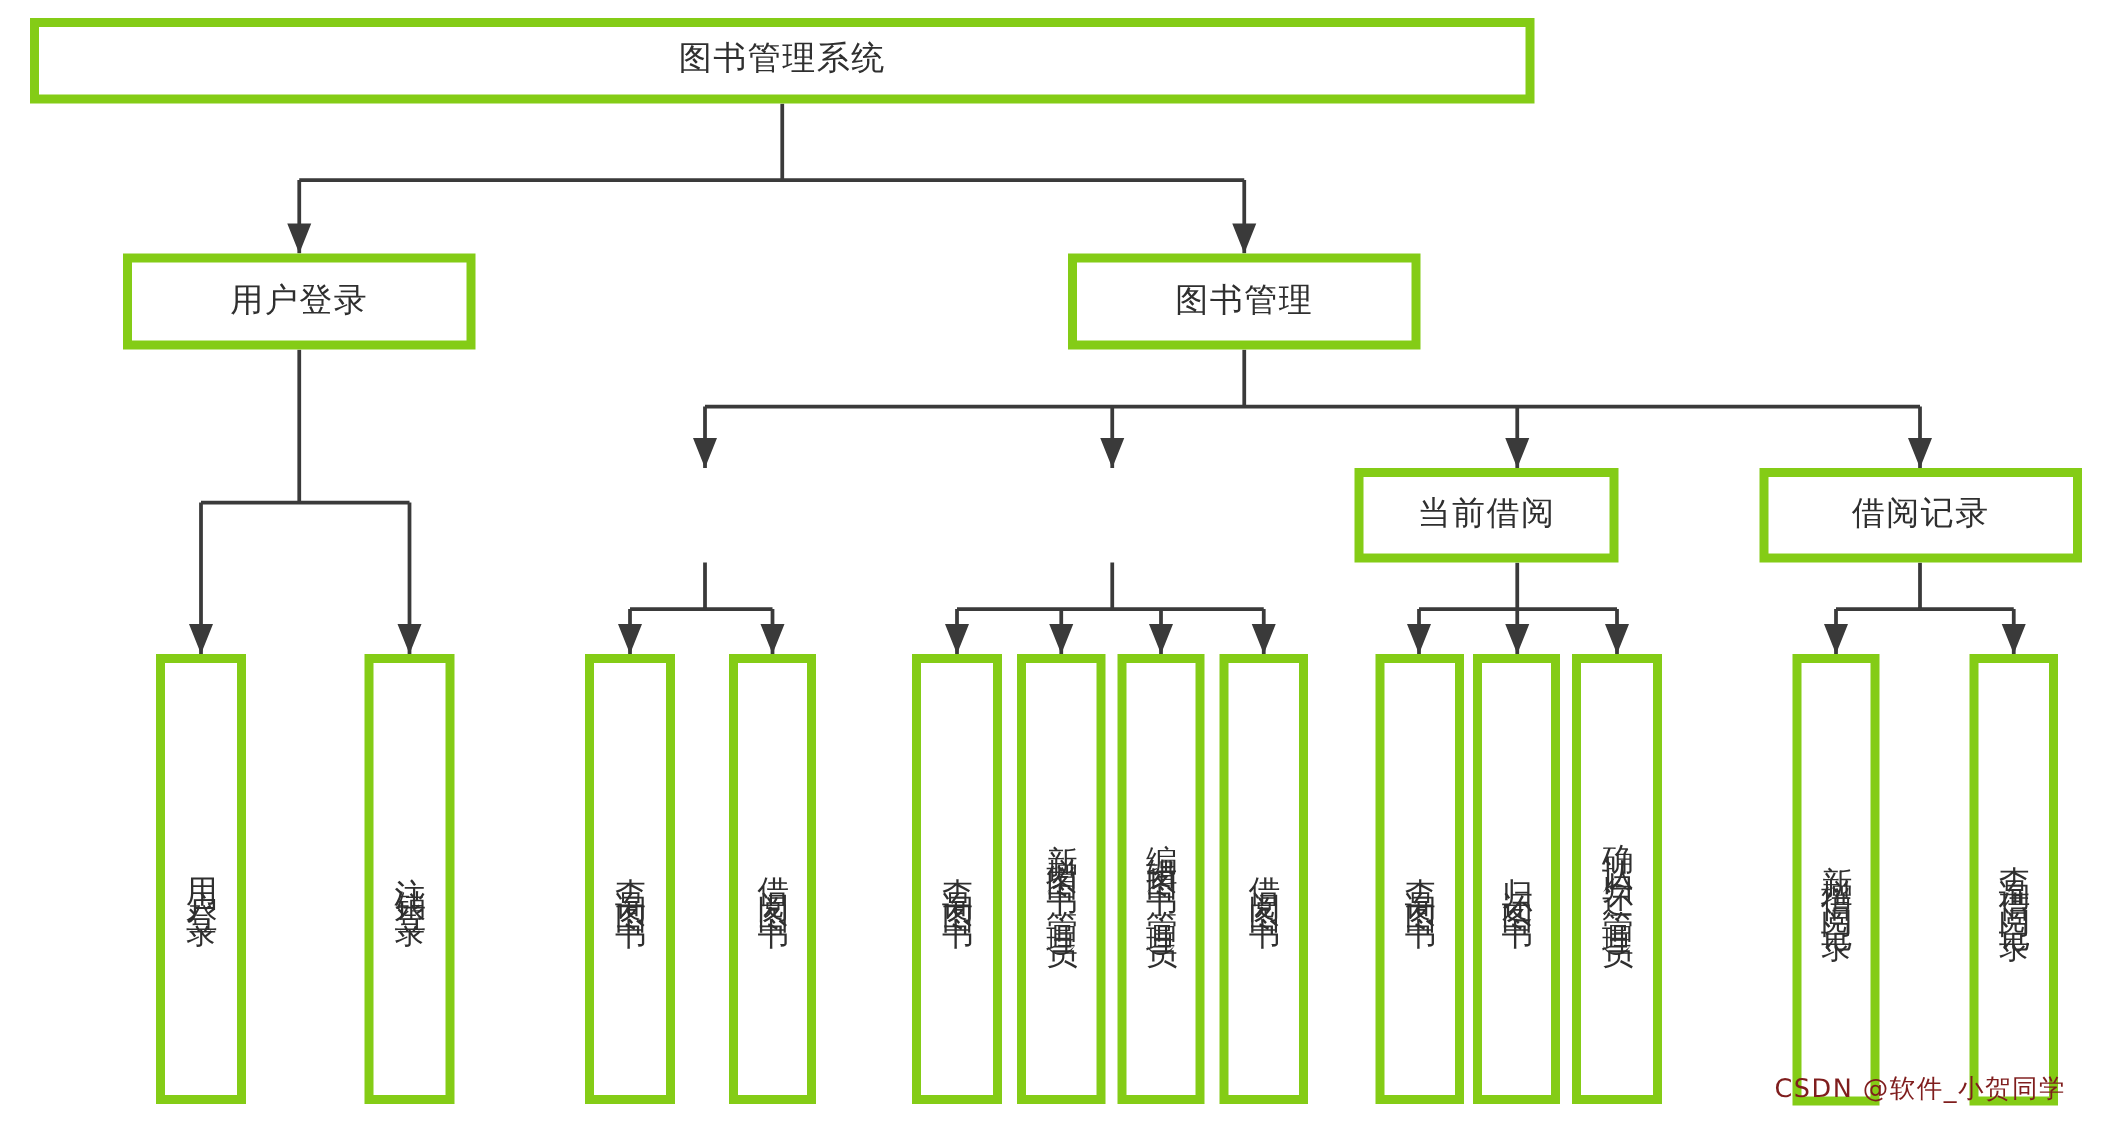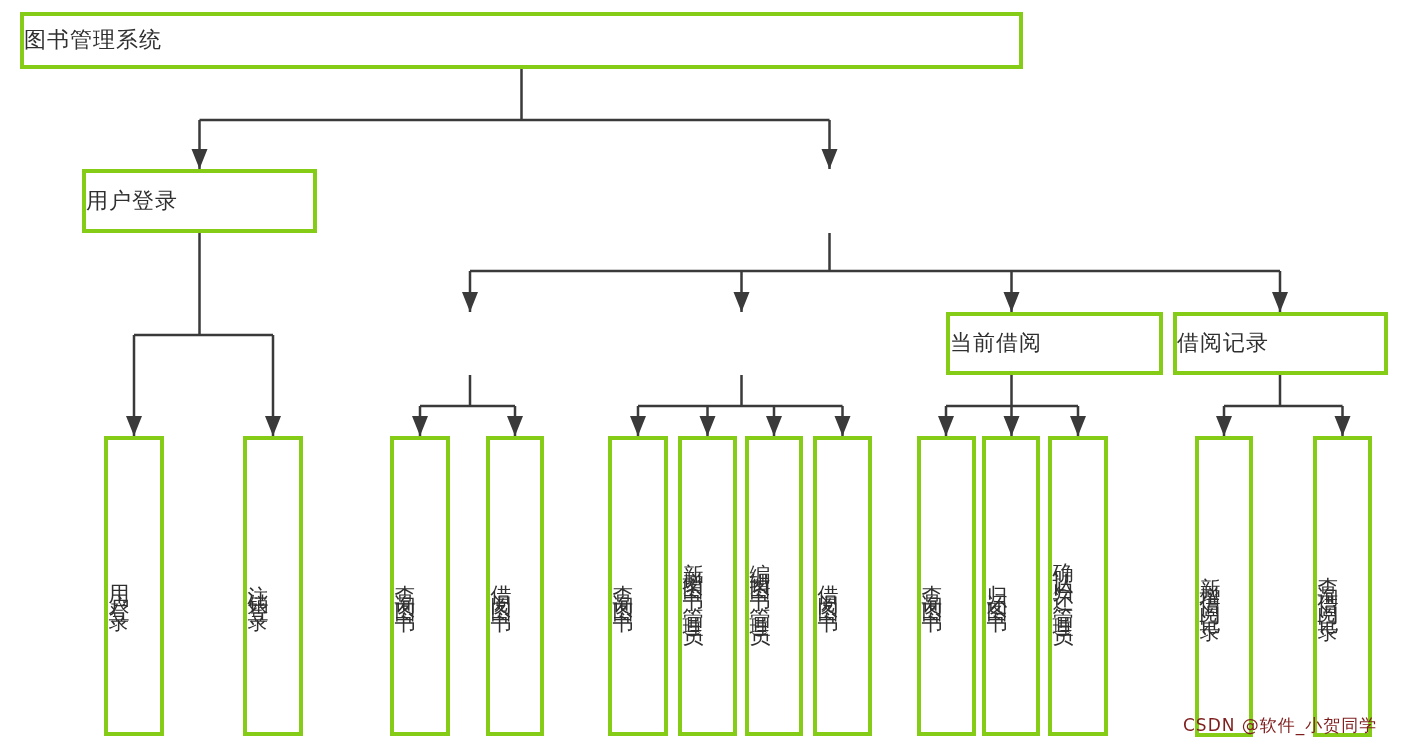--- a/index.html
+++ b/index.html
@@ -14,24 +14,25 @@
   .wires {
     position: absolute;
     left: 0; top: 0;
     width: 1405px; height: 747px;
     z-index: 1;
   }
   .node {
     position: absolute;
     box-sizing: border-box;
     background: #ffffff;
-    border: 4px solid #84cc16;
+    border: 6px solid #84cc16;
     color: #2f2f2f;
     display: flex;
     align-items: center;
+    justify-content: center;
     font-size: 22px;
     letter-spacing: 1px;
     z-index: 2;
     text-align: center;
     line-height: 1.2;
   }
   .leaf { font-size: 21px; }
   .leaf .vtext {
     writing-mode: vertical-rl;
     text-orientation: mixed;
@@ -72,22 +73,25 @@
          M1224 436l-8 -20h16z M1342.5 436l-8 -20h16z" fill="#3a3a3a" stroke="none"></path>
   </svg>
 
   <div class="node" style="left:20px; top:12px; width:1003px; height:57px;">
     <span>图书管理系统</span>
   </div>
 
   <div class="node" style="left:82px; top:169px; width:235px; height:64px;">
     <span>用户登录</span>
   </div>
+  <div class="node" style="left:712px; top:169px; width:235px; height:64px;">
+    <span>图书管理</span>
+  </div>
 
-  <div class="node" style="left:903px; top:312px; width:217px; height:63px;margin-left:43px;">
+  <div class="node" style="left:903px; top:312px; width:176px; height:63px;">
     <span>当前借阅</span>
   </div>
   <div class="node" style="left:1173px; top:312px; width:215px; height:63px;">
     <span>借阅记录</span>
   </div>
 
   <div class="node leaf" style="left:104px; top:436px; width:60px; height:300px;">
     <span class="vtext">用户登录</span>
   </div>
   <div class="node leaf" style="left:243px; top:436px; width:60px; height:300px;">

